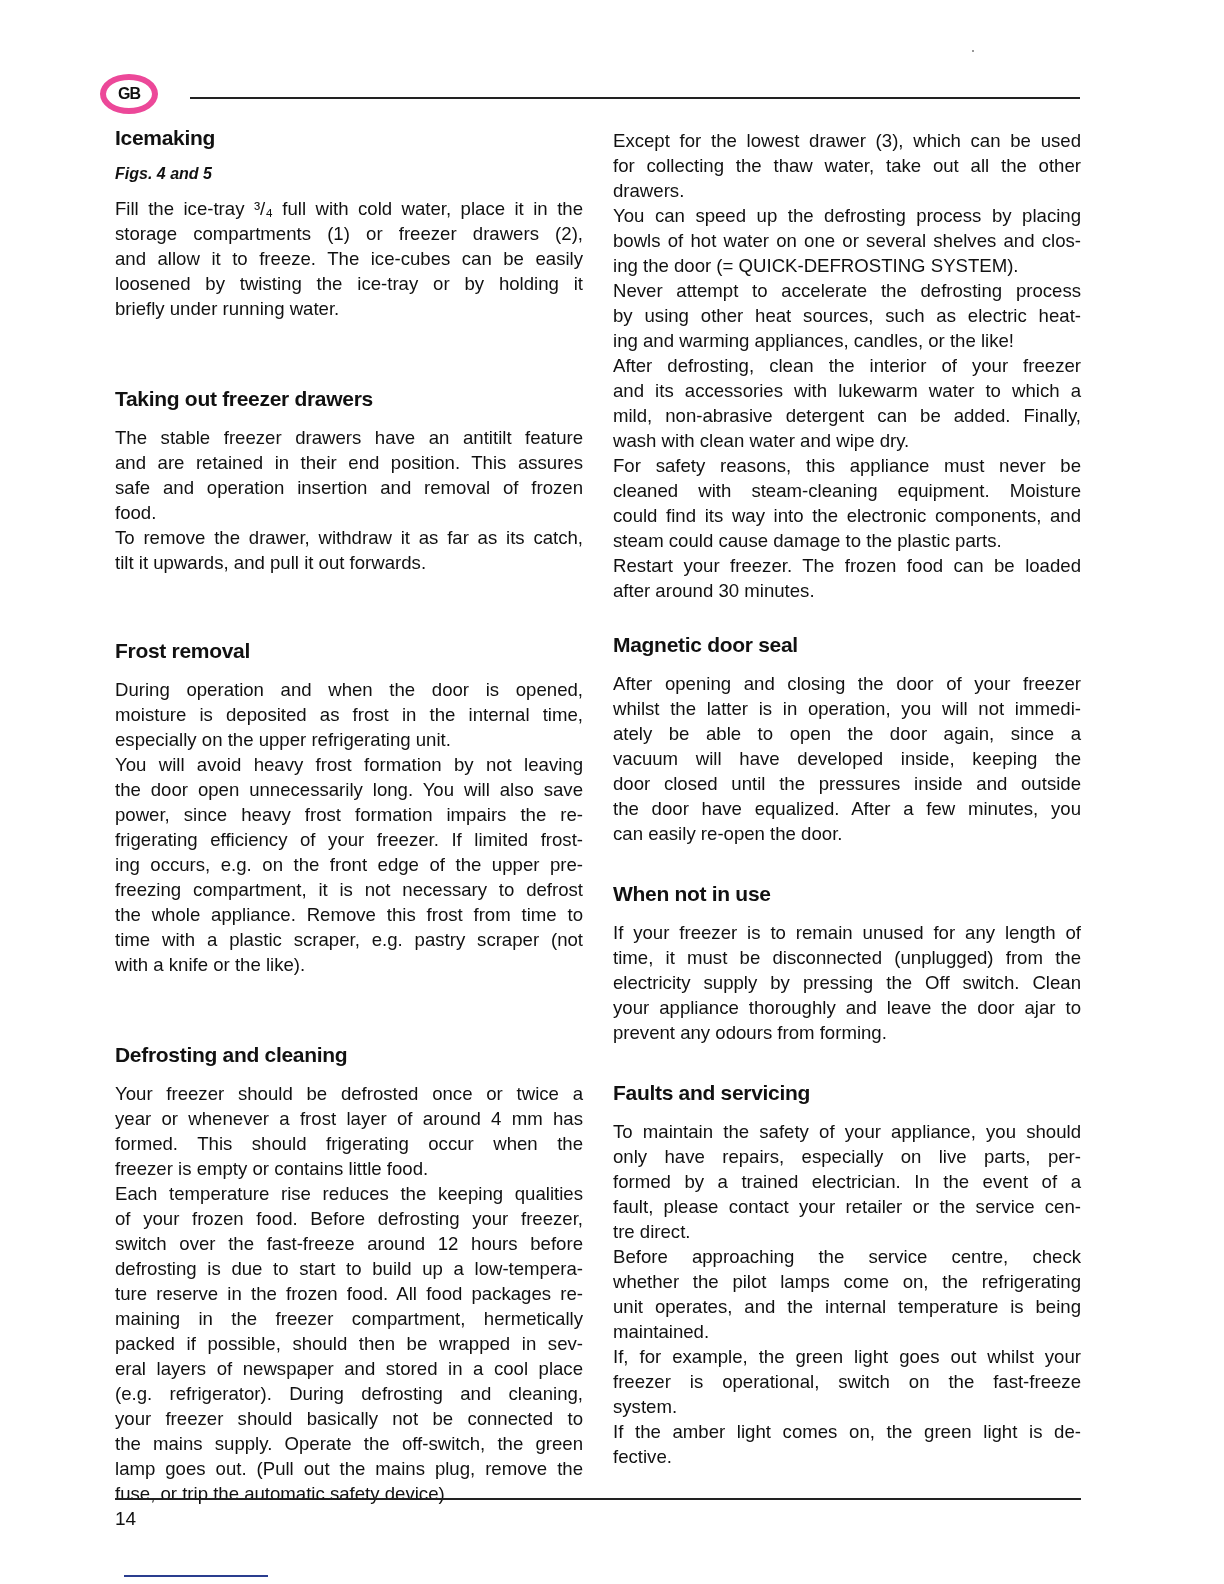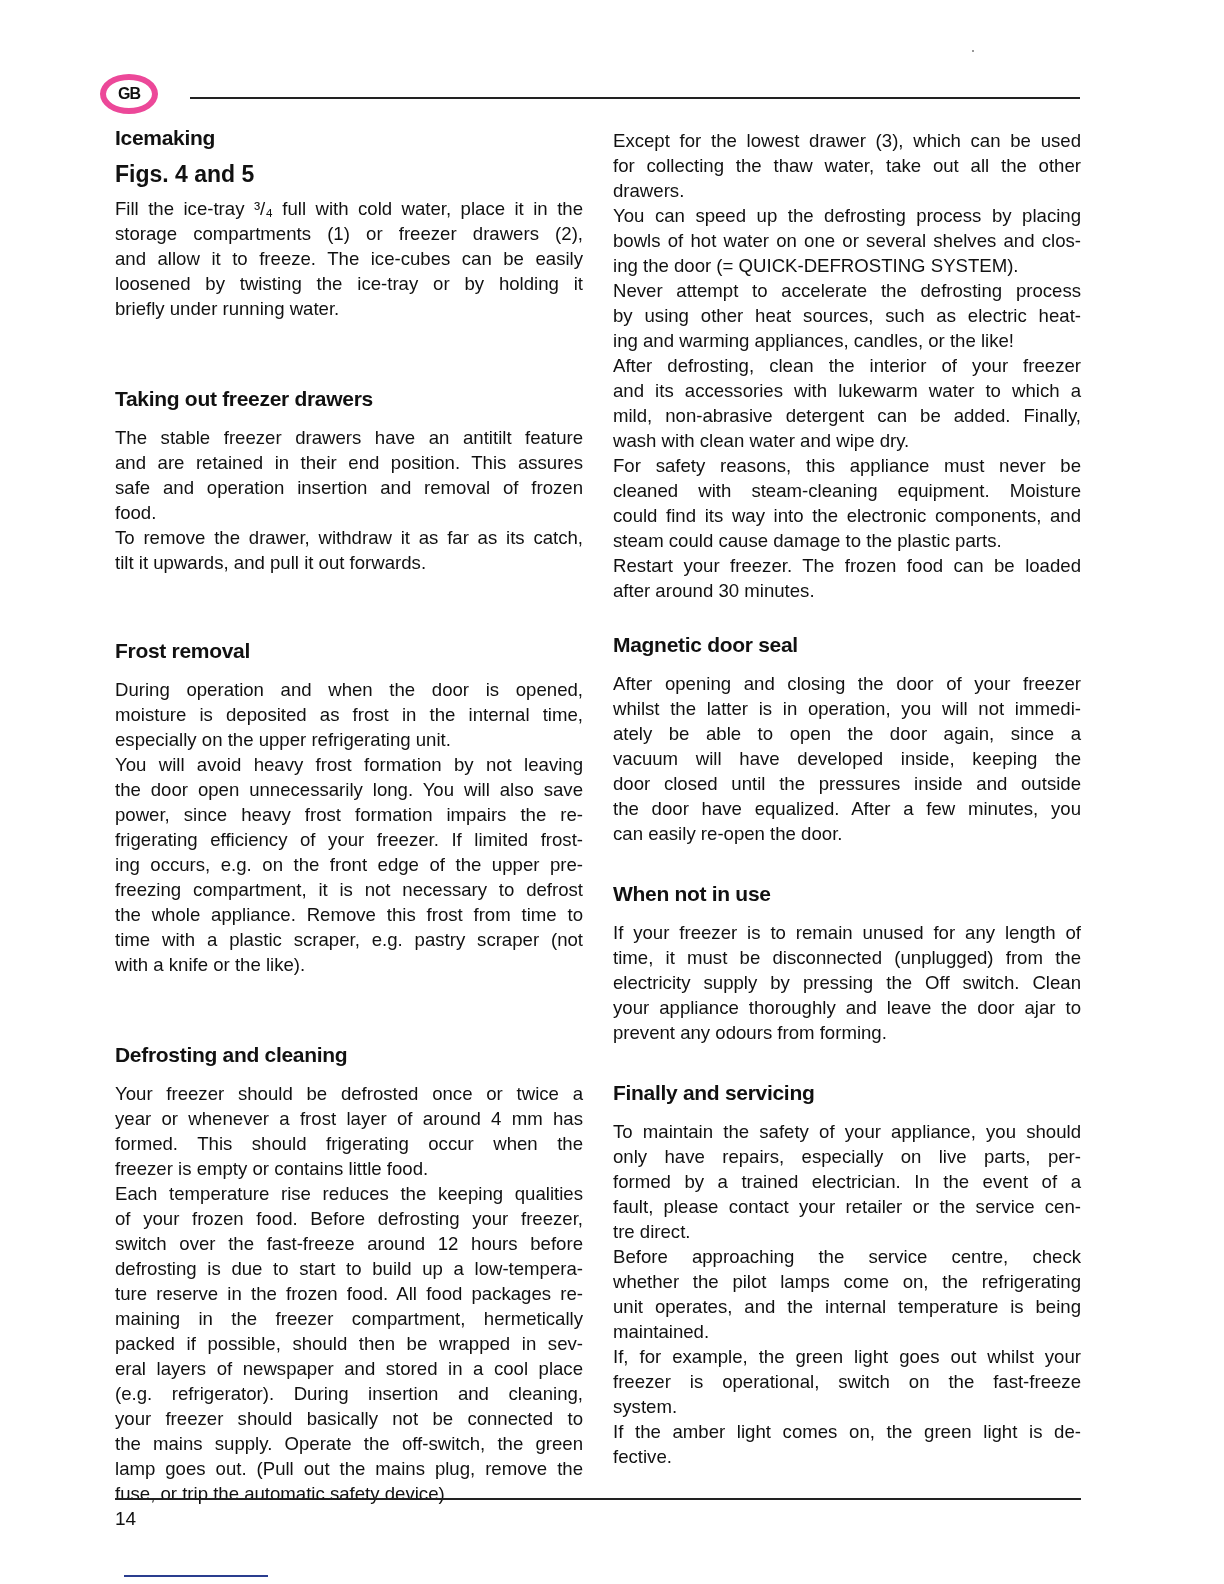--- a/index.html
+++ b/index.html
@@ -8,21 +8,21 @@
   .badge { position: absolute; left: 100px; top: 74px; width: 58px; height: 40px;
            border: 6px solid #ec4899; border-radius: 50%; box-sizing: border-box;
            display: flex; align-items: center; justify-content: center;
            font-weight: bold; font-size: 16px; letter-spacing: -1px; }
   .top-rule { position: absolute; left: 190px; top: 97px; width: 890px; height: 0;
               border-top: 2px solid #222; }
   .col { position: absolute; top: 118px; width: 468px; }
   .col.left { left: 115px; }
   .col.right { left: 613px; top: 128px; }
   h2 { font-size: 21px; font-weight: bold; margin: 0; line-height: 40px; letter-spacing: -0.3px; }
-  .sub { font-size: 23px; font-weight: bold; margin: 4px 0 10px 0; line-height: 24px; }
+  .sub { font-size: 16px; font-weight: bold; margin: 4px 0 10px 0; line-height: 24px; font-style: italic; }
   .para { font-size: 18.6px; line-height: 25px; margin: 0; }
   .line { display: block; text-align: justify; text-align-last: justify; white-space: nowrap; }
   .line.last { text-align-last: left; }
   .bottom-rule { position: absolute; left: 115px; top: 1498px; width: 966px; height: 0;
                  border-top: 2px solid #222; }
   .page-num { position: absolute; left: 115px; top: 1508px; font-size: 19px; }
   .blue-rule { position: absolute; left: 124px; top: 1575px; width: 144px; height: 0;
                border-top: 2px solid #2a3d8f; }
   .speck { position: absolute; left: 972px; top: 50px; width: 2px; height: 2px; background: #999; }
 </style>
@@ -93,21 +93,21 @@
       </p>
       <p class="para">
         <span class="line">Each temperature rise reduces the keeping qualities</span>
         <span class="line">of your frozen food. Before defrosting your freezer,</span>
         <span class="line">switch over the fast-freeze around 12 hours before</span>
         <span class="line">defrosting is due to start to build up a low-tempera-</span>
         <span class="line">ture reserve in the frozen food. All food packages re-</span>
         <span class="line">maining in the freezer compartment, hermetically</span>
         <span class="line">packed if possible, should then be wrapped in sev-</span>
         <span class="line">eral layers of newspaper and stored in a cool place</span>
-        <span class="line">(e.g. refrigerator). During insertion and cleaning,</span>
+        <span class="line">(e.g. refrigerator). During defrosting and cleaning,</span>
         <span class="line">your freezer should basically not be connected to</span>
         <span class="line">the mains supply. Operate the off-switch, the green</span>
         <span class="line">lamp goes out. (Pull out the mains plug, remove the</span>
         <span class="line last">fuse, or trip the automatic safety device).</span>
       </p>
     </section>
   </div>
 <div class="col right">
     <section>
       <p class="para">
@@ -163,21 +163,21 @@
       <p class="para">
         <span class="line">If your freezer is to remain unused for any length of</span>
         <span class="line">time, it must be disconnected (unplugged) from the</span>
         <span class="line">electricity supply by pressing the Off switch. Clean</span>
         <span class="line">your appliance thoroughly and leave the door ajar to</span>
         <span class="line last">prevent any odours from forming.</span>
       </p>
     </section>
     <div style="height: 28px;"></div>
     <section>
-      <h2>Finally and servicing</h2>
+      <h2>Faults and servicing</h2>
       <div style="height: 6px;"></div>
       <p class="para">
         <span class="line">To maintain the safety of your appliance, you should</span>
         <span class="line">only have repairs, especially on live parts, per-</span>
         <span class="line">formed by a trained electrician. In the event of a</span>
         <span class="line">fault, please contact your retailer or the service cen-</span>
         <span class="line last">tre direct.</span>
       </p>
       <p class="para">
         <span class="line">Before approaching the service centre, check</span>

